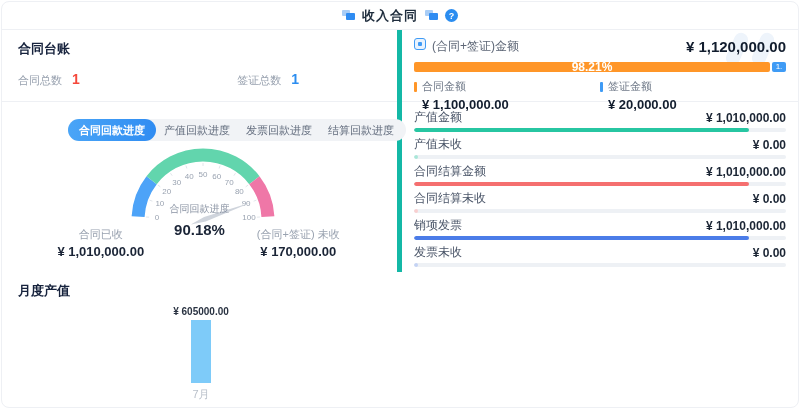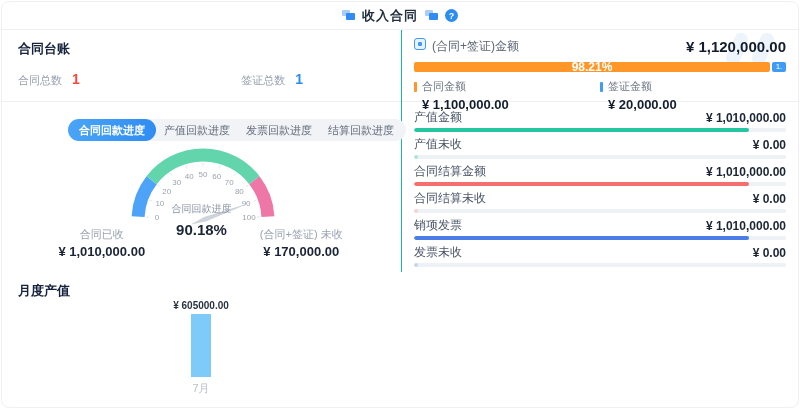--- a/index.html
+++ b/index.html
@@ -13,21 +13,21 @@
          border-bottom:1px solid #eef0f4; }
   .hdr-title { font-size:13px; font-weight:bold; color:#1f2d3d; letter-spacing:1px; }
   .copy-icon { position:relative; width:13px; height:11px; display:inline-block; }
   .copy-back { position:absolute; left:0; top:0; width:8px; height:6px; background:#a9cdf6; border-radius:1px; }
   .copy-front { position:absolute; left:4px; top:3px; width:9px; height:7px; background:#2f8cf2; border-radius:1px; }
   .help-icon { width:13px; height:13px; border-radius:50%; background:#2b8df0; color:#fff; font-size:9px;
                font-weight:bold; display:flex; align-items:center; justify-content:center; cursor:pointer; }
 
   
   .main { display:flex; height:242px; }
-  .left-col { width:400px; border-right:1px solid #14b8a6; }
+  .left-col { width:400px; border-right:5px solid #14b8a6; }
   .right-col { flex:1; position:relative; }
 
   
   .ledger { height:72px; border-bottom:1px solid #eef0f4; padding:10px 16px; }
   .ledger-title { font-size:13px; font-weight:bold; color:#17233d; }
   .ledger-stats { display:flex; justify-content:space-between; padding-right:82px; margin-top:13px; }
   .stat { display:flex; align-items:baseline; gap:10px; }
   .stat-label { font-size:11px; color:#97a0ae; }
   .stat-value { font-size:14px; font-weight:bold; }
   .stat-value.red { color:#f5483b; }
@@ -83,21 +83,21 @@
   .metric-track { height:4px; background:#eef1f5; border-radius:2px; margin-top:2px; overflow:hidden; }
   .metric-fill { height:4px; border-radius:2px; }
 
   
   .monthly { height:137px; position:relative; padding:10px 16px; }
   .monthly-title { font-size:13px; font-weight:bold; color:#17233d; }
   .bars-area { position:absolute; left:0; right:0; top:30px; bottom:0; }
   .bar-group { position:absolute; bottom:0; width:120px; display:flex; flex-direction:column; align-items:center; }
   .bar-datalabel { font-size:10px; font-weight:bold; color:#2a3342; margin-bottom:3px; }
   .bar-rect { width:20px; }
-  .bar-month { height:32px; line-height:23px; font-size:11px; color:#b9c0ca; }
+  .bar-month { height:26px; line-height:23px; font-size:11px; color:#b9c0ca; }
 </style>
 </head>
 <body>
 
 <div class="dashboard">
 
   <div class="hdr">
     <span class="copy-icon">
       <span class="copy-back"></span>
       <span class="copy-front"></span>

